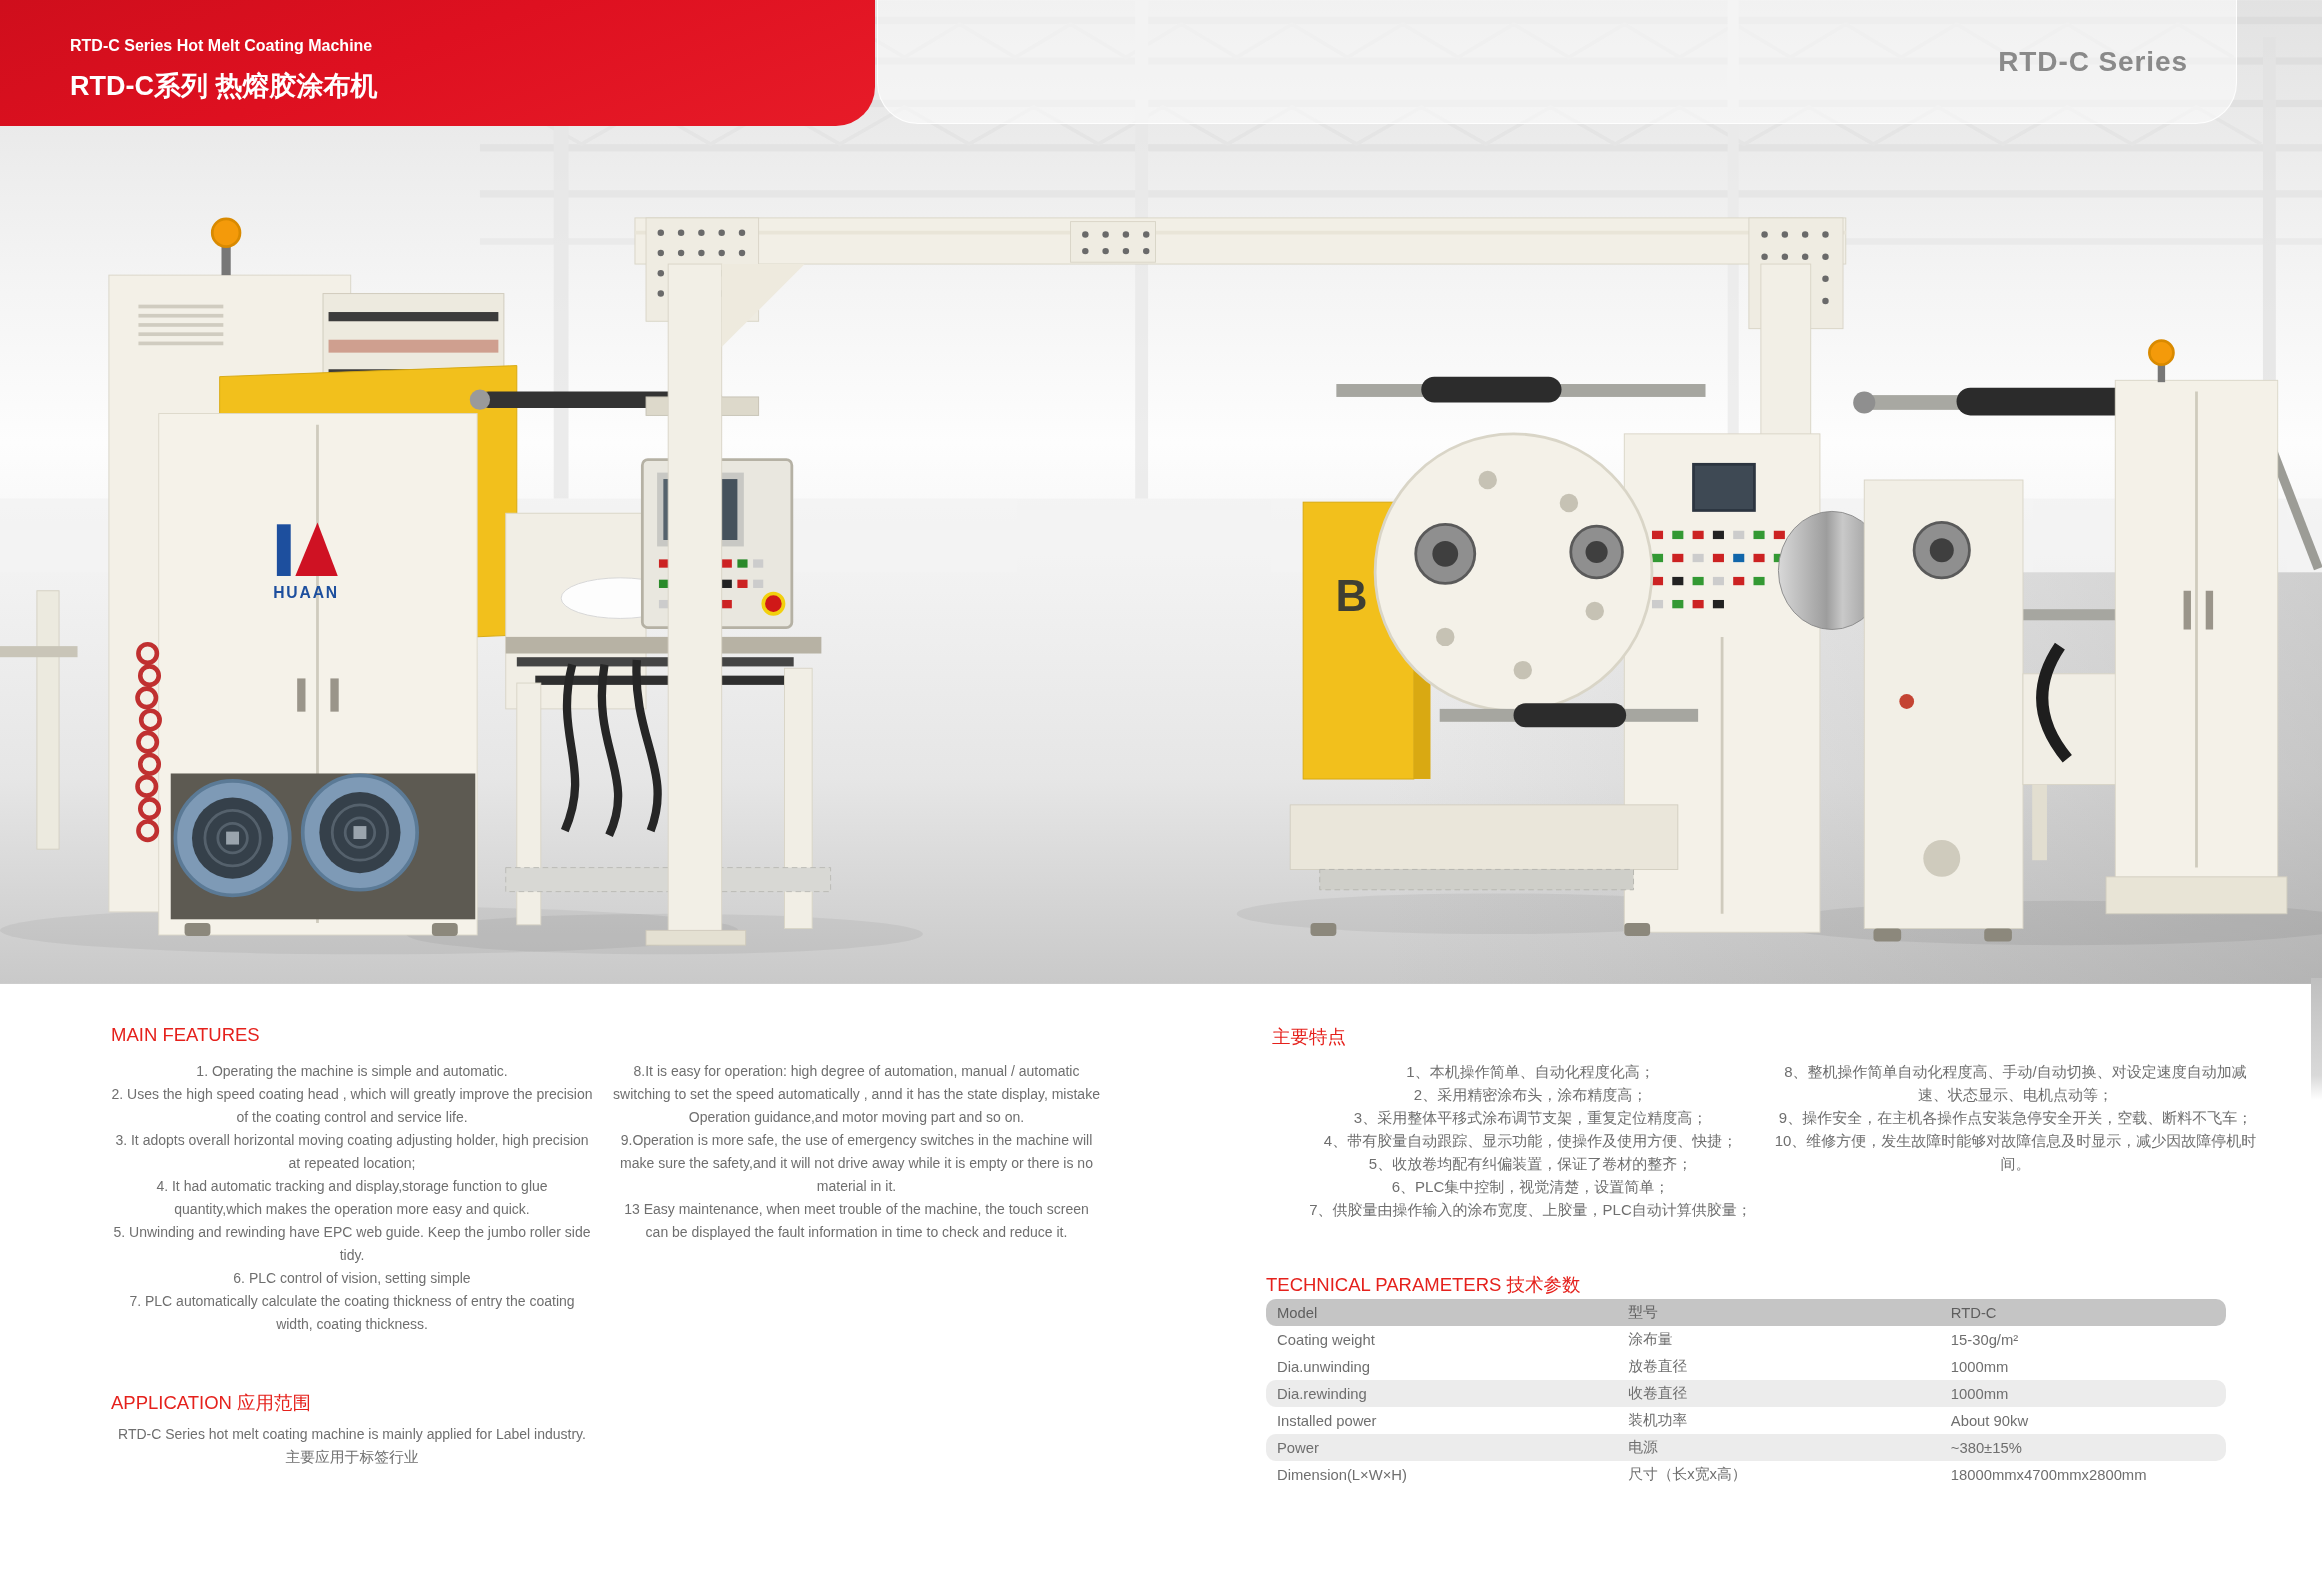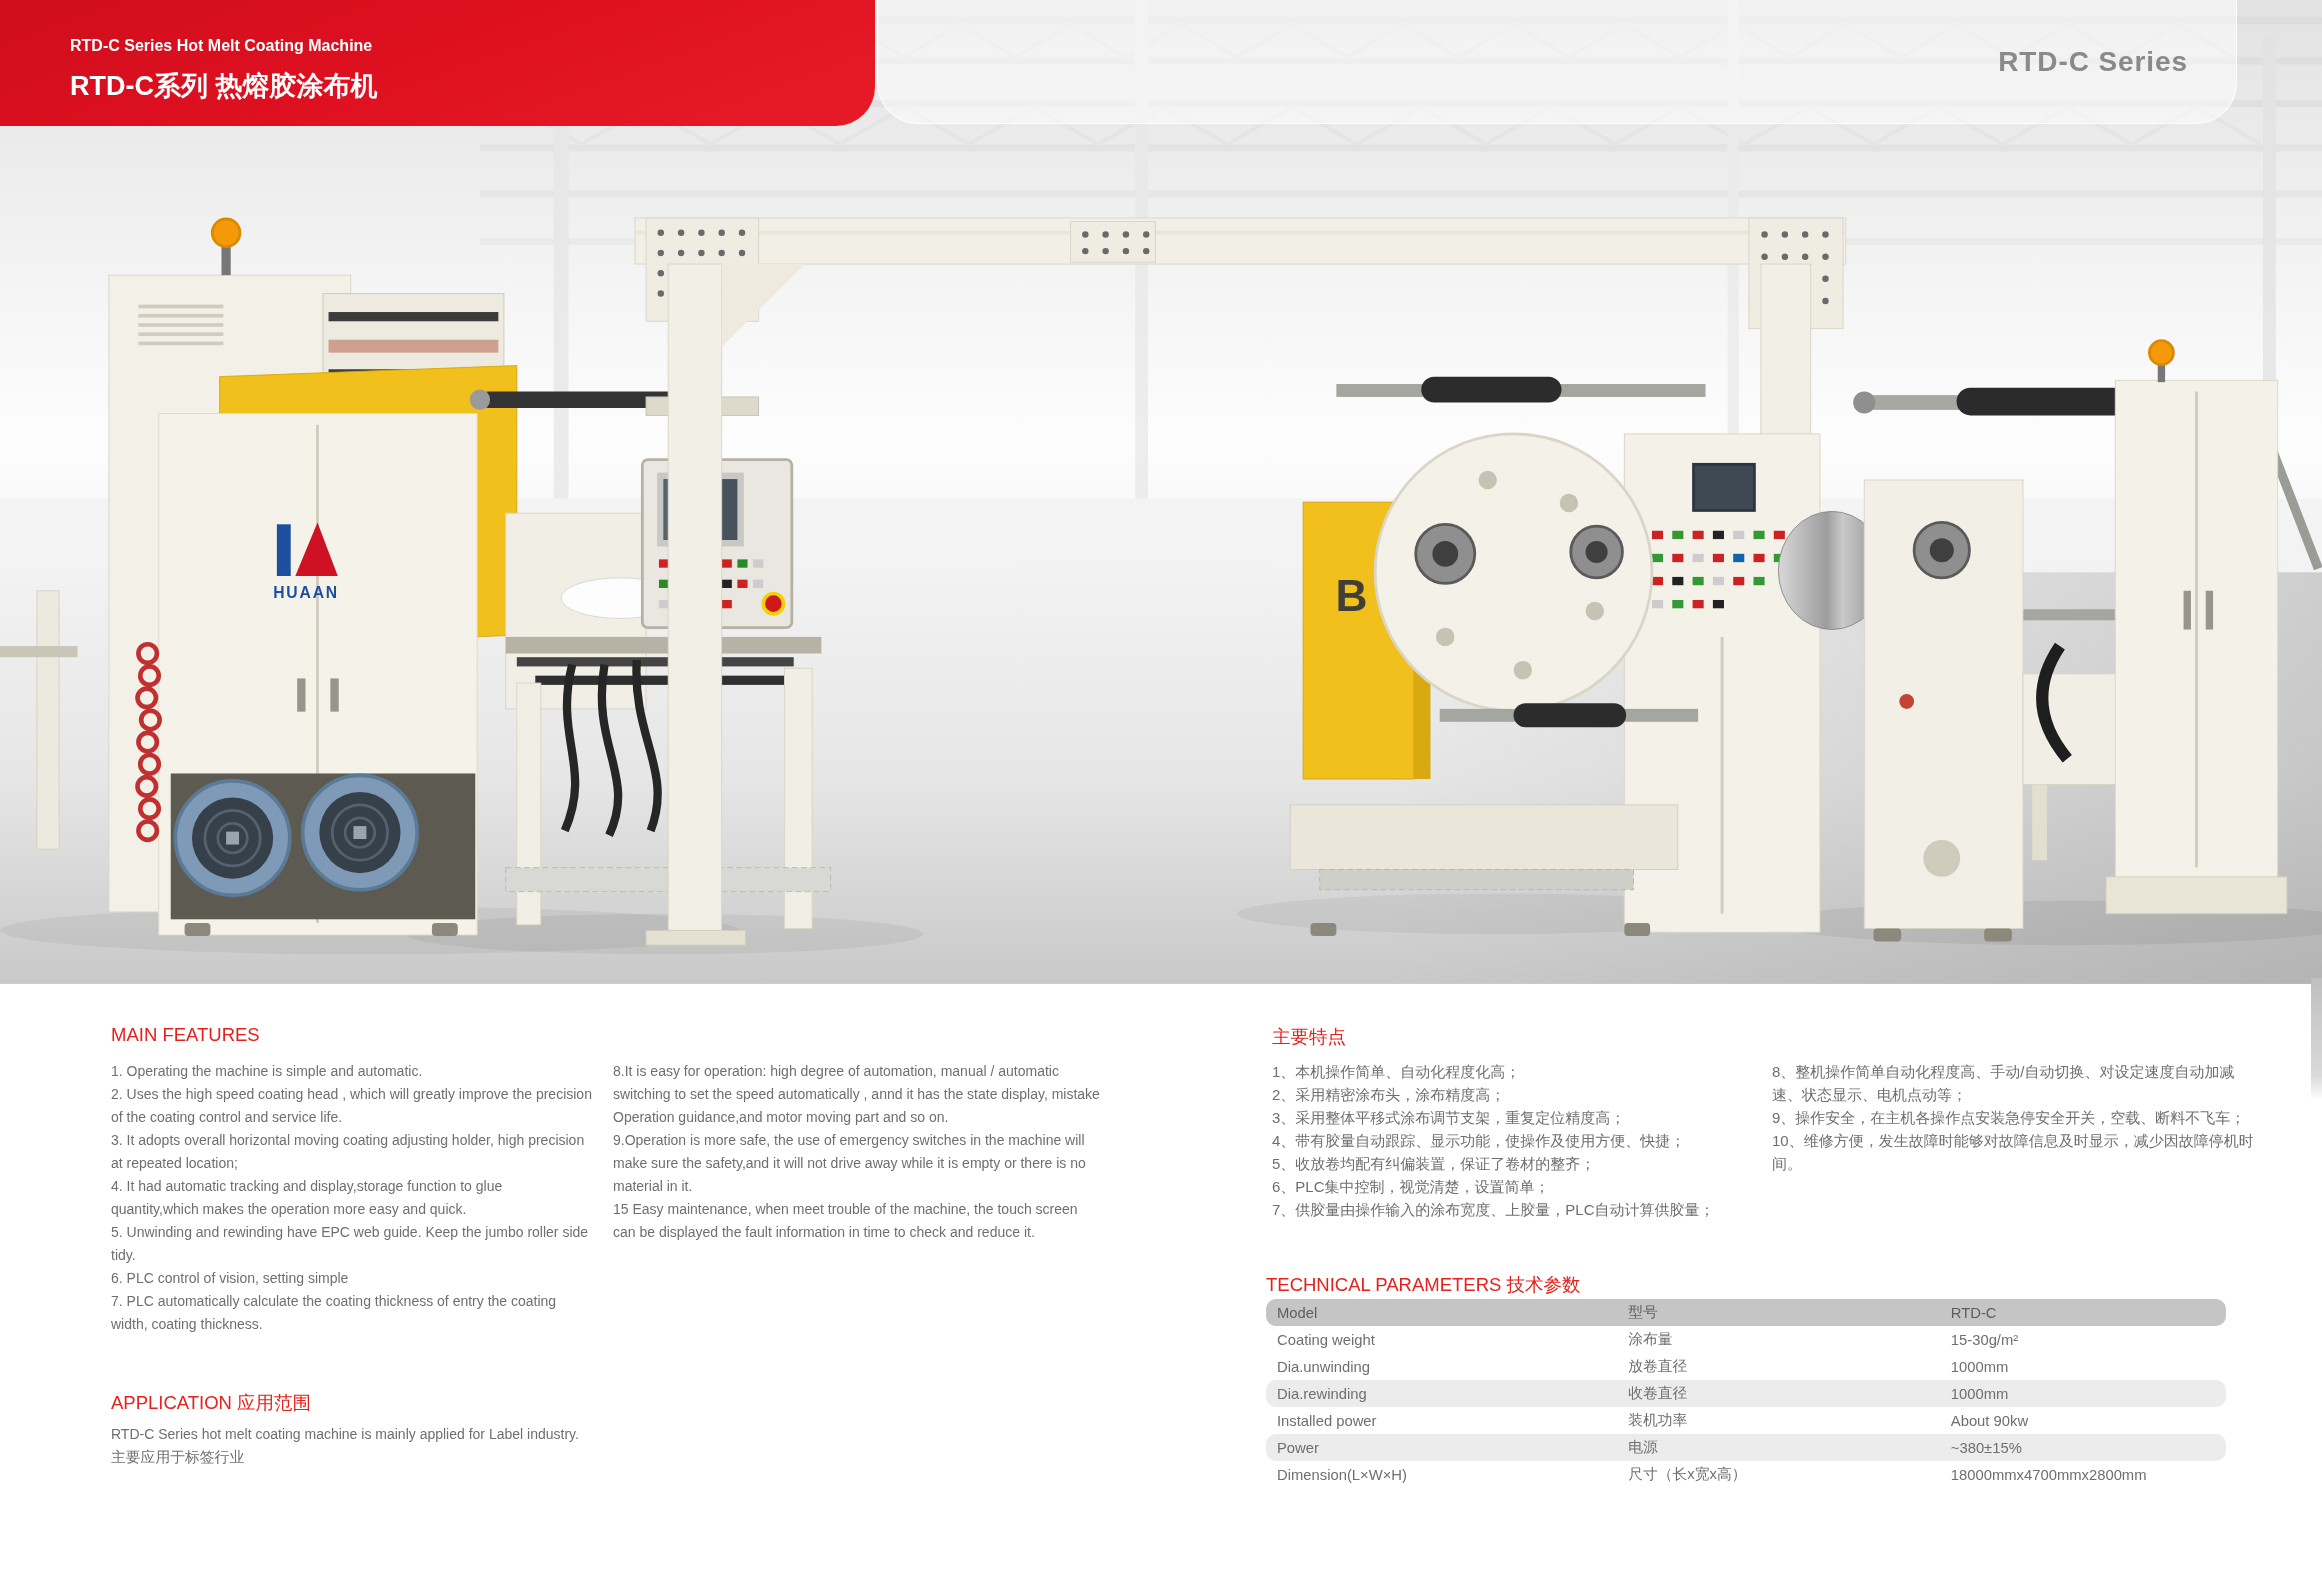--- a/index.html
+++ b/index.html
@@ -22,21 +22,21 @@
   }
   .red-banner{
     position:absolute;left:0;top:0;width:875px;height:126px;
     background:linear-gradient(160deg,#cf0e1c 0%,#de1020 45%,#e71b28 100%);
     border-bottom-right-radius:39px;color:#ffffff;
   }
   .red-banner .t1{position:absolute;left:70px;top:37px;font-size:16px;font-weight:bold;}
   .red-banner .t2{position:absolute;left:70px;top:68px;font-size:27px;font-weight:bold;}
   
   .sec-h{position:absolute;font-size:18.5px;font-weight:500;color:#e5211c;margin:0;white-space:nowrap;}
-  .col{position:absolute;color:#6f6f6f;font-size:14px;line-height:23px;}
+  .col{position:absolute;color:#6f6f6f;font-size:14px;line-height:23px;text-align:center;}
   .col p{margin:0;}
   .col.zh{font-size:15px;}
   
   .tech-table{position:absolute;left:1266px;top:1299px;width:960px;font-size:14.8px;color:#6f6f6f;}
   .trow{display:flex;align-items:center;height:27px;padding-left:11px;box-sizing:border-box;border-radius:10px;}
   .trow .c1{width:37%;}
   .trow .c2{width:34%;}
   .trow .c3{width:29%;}
   .trow.head{background:#c5c5c5;color:#5e5e5e;}
   .trow.even{background:#ececec;}
@@ -379,21 +379,21 @@
   <p>2. Uses the high speed coating head , which will greatly improve the precision of the coating control and service life.</p>
   <p>3. It adopts overall horizontal moving coating adjusting holder, high precision at repeated location;</p>
   <p>4. It had automatic tracking and display,storage function to glue quantity,which makes the operation more easy and quick.</p>
   <p>5. Unwinding and rewinding have EPC web guide. Keep the jumbo roller side tidy.</p>
   <p>6. PLC control of vision, setting simple</p>
   <p>7. PLC automatically calculate the coating thickness of entry the coating width, coating thickness.</p>
 </div>
 <div class="col" style="left:613px;top:1060px;width:487px;">
   <p>8.It is easy for operation: high degree of automation, manual / automatic switching to set the speed automatically , annd it has the state display, mistake Operation guidance,and motor moving part and so on.</p>
   <p>9.Operation is more safe, the use of emergency switches in the machine will make sure the safety,and it will not  drive away while it is empty or there is no material in it.</p>
-  <p>15 Easy maintenance, when meet trouble of the machine, the touch screen can be displayed the fault information in time to check and reduce it.</p>
+  <p>13 Easy maintenance, when meet trouble of the machine, the touch screen can be displayed the fault information in time to check and reduce it.</p>
 </div>
 
 <h3 class="sec-h" style="left:1272px;top:1024px;">主要特点</h3>
 <div class="col zh" style="left:1272px;top:1060px;width:517px;">
   <p>1、本机操作简单、自动化程度化高；</p>
   <p>2、采用精密涂布头，涂布精度高；</p>
   <p>3、采用整体平移式涂布调节支架，重复定位精度高；</p>
   <p>4、带有胶量自动跟踪、显示功能，使操作及使用方便、快捷；</p>
   <p>5、收放卷均配有纠偏装置，保证了卷材的整齐；</p>
   <p>6、PLC集中控制，视觉清楚，设置简单；</p>

